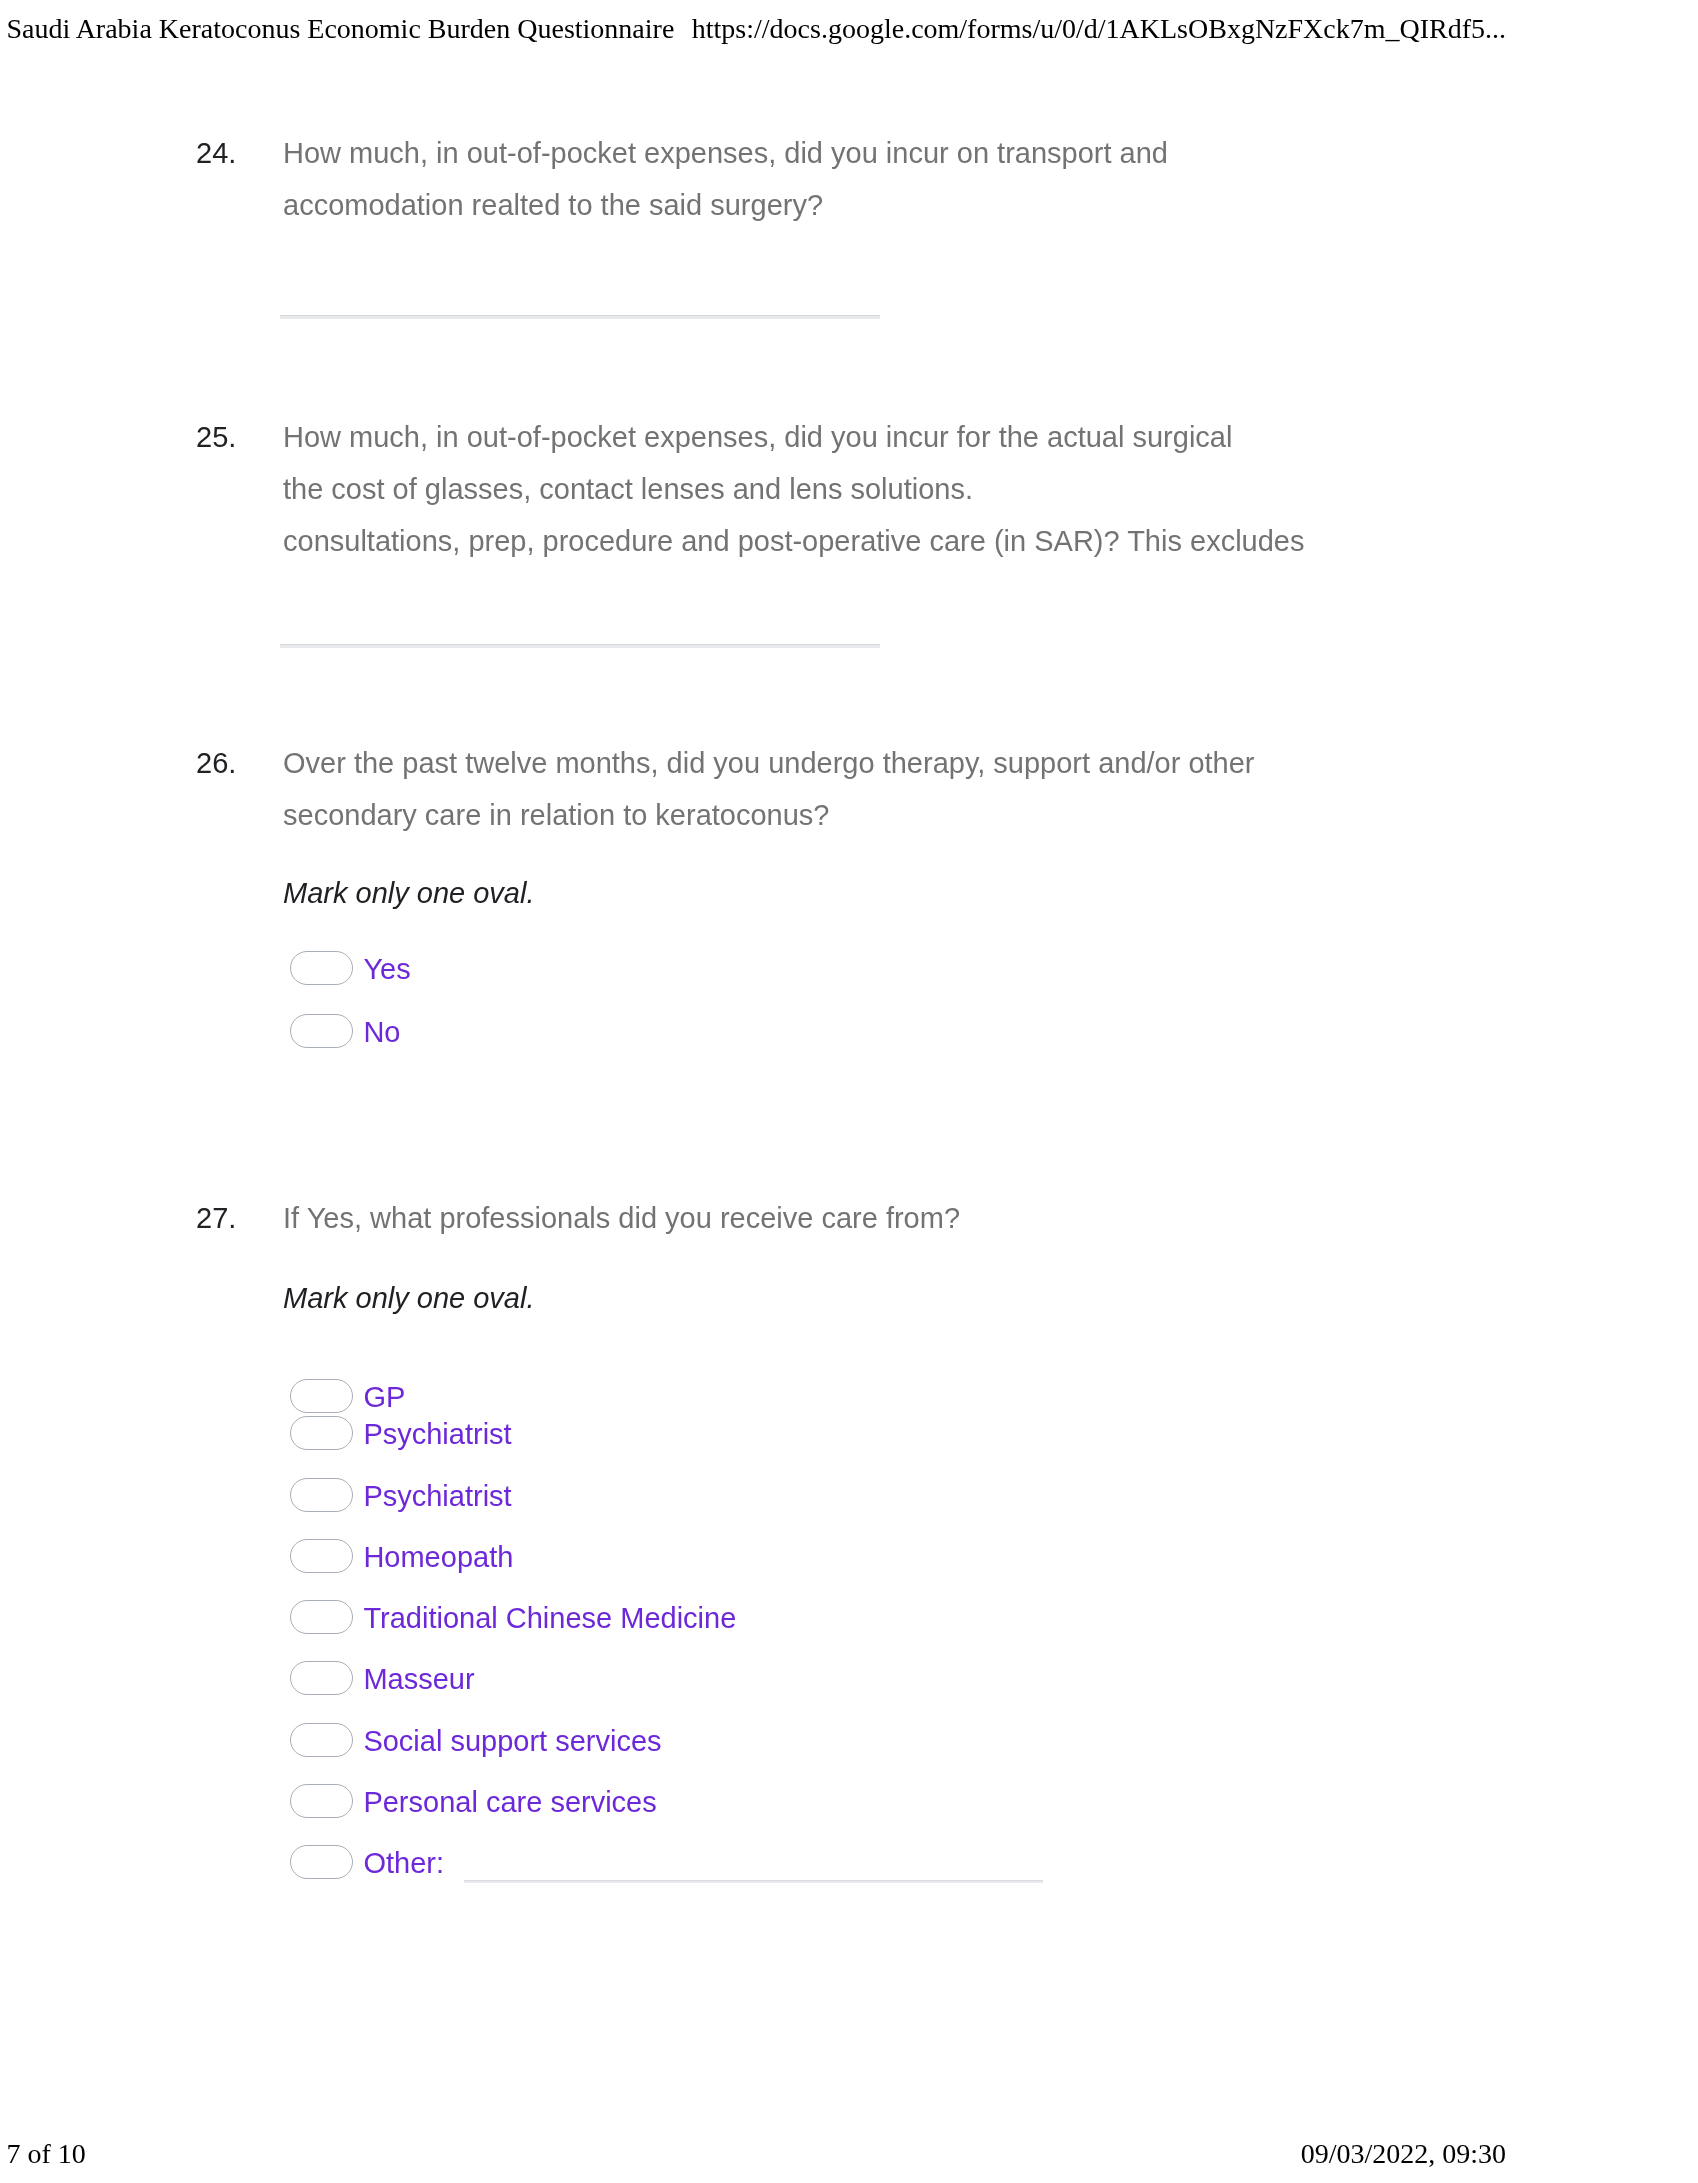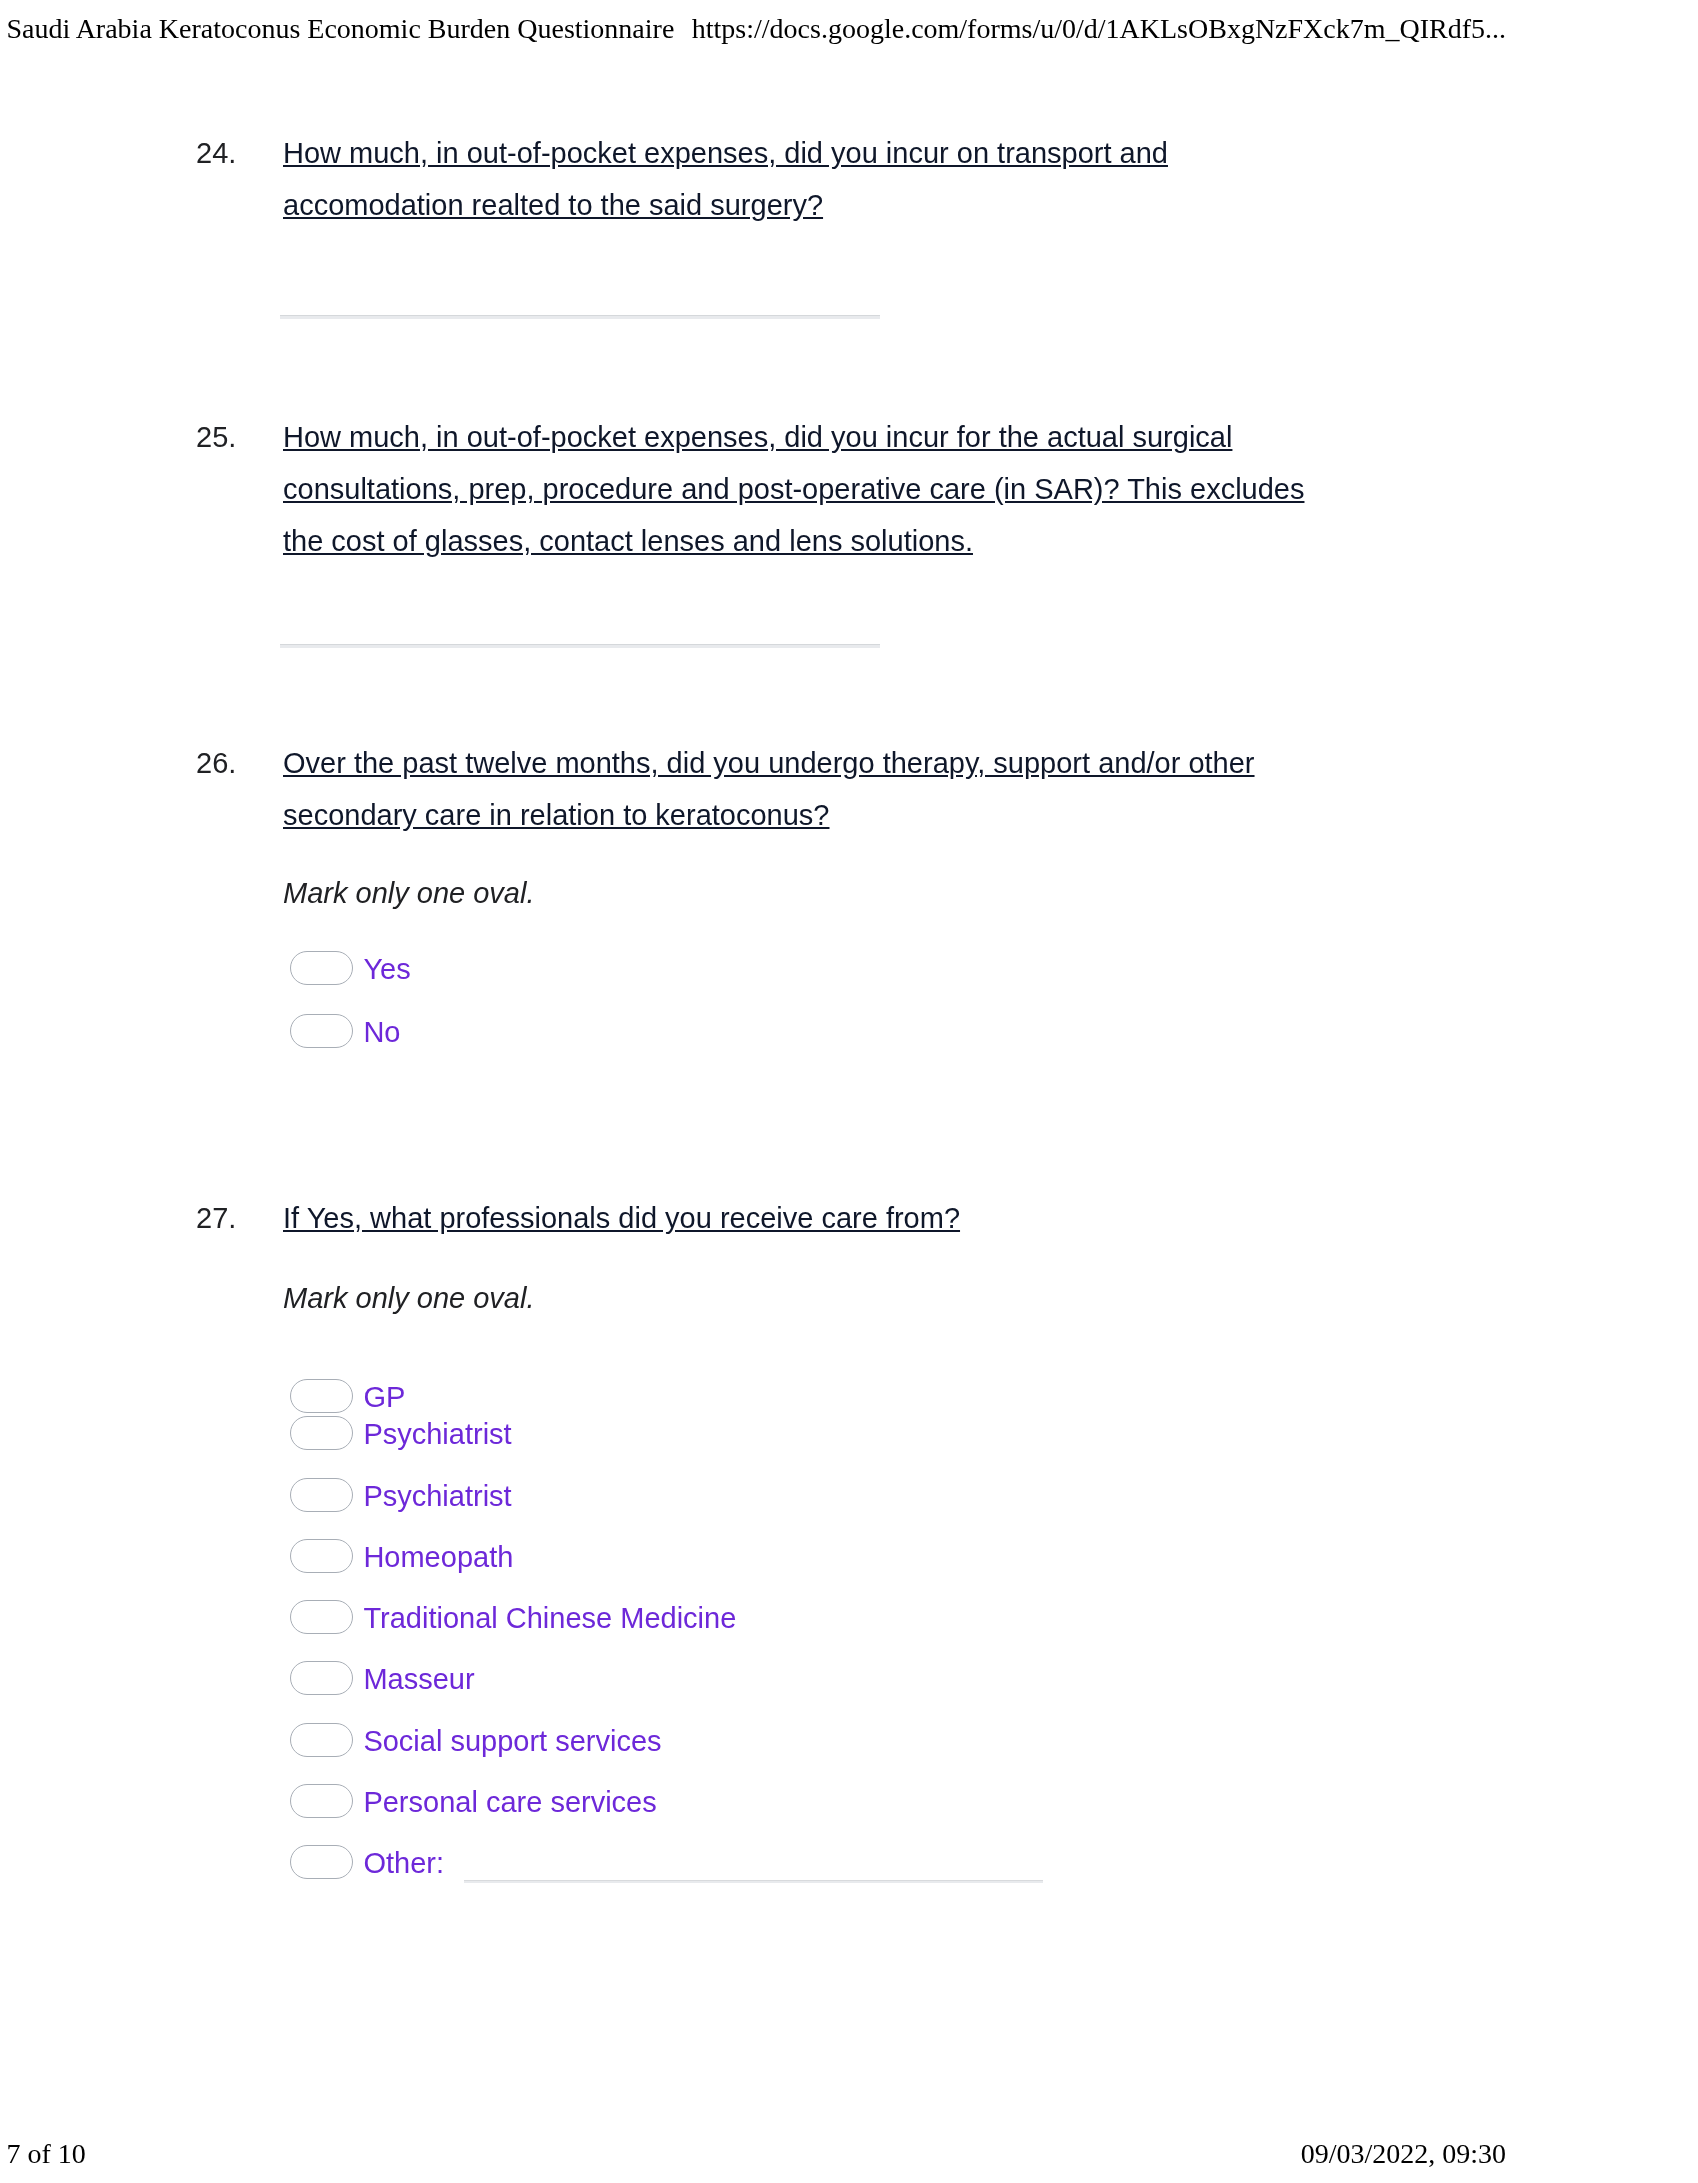--- a/index.html
+++ b/index.html
@@ -25,22 +25,21 @@
     font-size: 29px;
     line-height: 52px;
     color: #202124;
     white-space: nowrap;
   }
   .qtext {
     position: absolute;
     left: 283px;
     font-size: 29px;
     line-height: 52px;
-    color: #0f172a;
-    text-decoration: underline;
+    color: #737373;
   }
   .qtext div { white-space: nowrap; }
   .instruction {
     position: absolute;
     left: 283px;
     font-size: 29px;
     line-height: 52px;
     font-style: italic;
     color: #202124;
     white-space: nowrap;
@@ -97,22 +96,22 @@
   <div class="qnum" style="top:127px;">24.</div>
   <div class="qtext" style="top:127px;">
     <div>How much, in out-of-pocket expenses, did you incur on transport and</div>
     <div>accomodation realted to the said surgery?</div>
   </div>
   <div class="answer-line" style="top:315px;"></div>
 
   <div class="qnum" style="top:411px;">25.</div>
   <div class="qtext" style="top:411px;">
     <div>How much, in out-of-pocket expenses, did you incur for the actual surgical</div>
+    <div>the cost of glasses, contact lenses and lens solutions.</div>
     <div>consultations, prep, procedure and post-operative care (in SAR)? This excludes</div>
-    <div>the cost of glasses, contact lenses and lens solutions.</div>
   </div>
   <div class="answer-line" style="top:644px;"></div>
 
   <div class="qnum" style="top:737px;">26.</div>
   <div class="qtext" style="top:737px;">
     <div>Over the past twelve months, did you undergo therapy, support and/or other</div>
     <div>secondary care in relation to keratoconus?</div>
   </div>
   <div class="instruction" style="top:867px;">Mark only one oval.</div>
 

